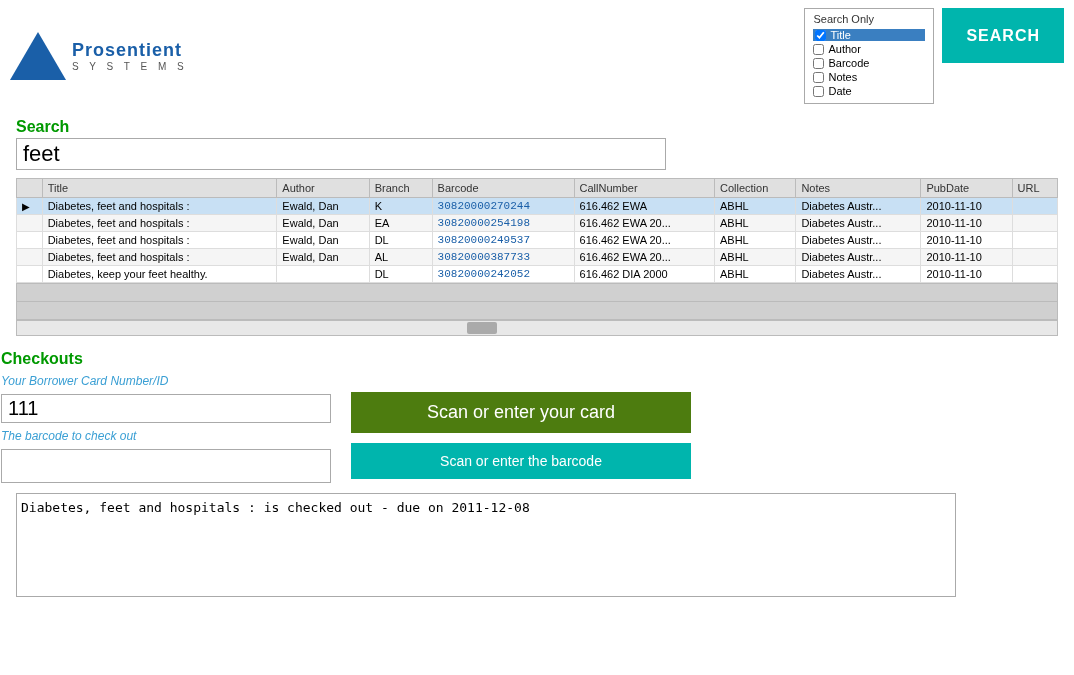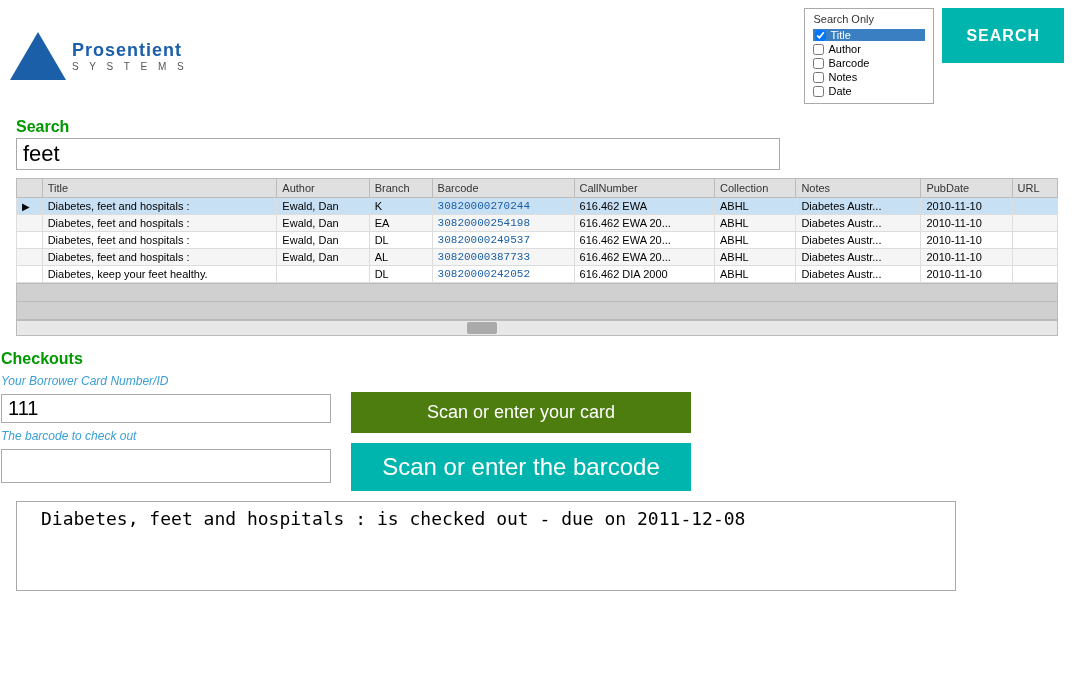--- a/index.html
+++ b/index.html
@@ -21,21 +21,21 @@
     .checkbox-item { display: flex; align-items: center; gap: 4px; font-size: 11px; margin-bottom: 2px; }
     .checkbox-item.selected { background: #3a7fc1; color: #fff; padding: 0 2px; }
     .checkbox-item input[type=checkbox] { width: 11px; height: 11px; }
 
     #search-btn { background: #00b5ad; color: #fff; border: none; font-size: 16px; font-weight: bold; letter-spacing: 1px; padding: 0 24px; cursor: pointer; min-width: 110px; min-height: 55px; }
     #logout-btn { background: #00b5ad; color: #fff; border: none; font-size: 16px; font-weight: bold; letter-spacing: 1px; padding: 0 24px; cursor: pointer; min-width: 110px; min-height: 55px; }
 
     
     #search-section { padding: 6px 16px 4px 16px; }
     #search-label { color: #009900; font-size: 16px; font-weight: bold; margin-bottom: 2px; }
-    #search-input { border: 1px solid #aaa; font-size: 22px; width: 764px; padding: 2px 6px; color: #000; }
+    #search-input { border: 1px solid #aaa; font-size: 22px; width: 650px; padding: 2px 6px; color: #000; }
 
     
     #table-section { padding: 4px 16px; }
     #results-table { width: 100%; border-collapse: collapse; font-size: 11px; }
     #results-table th { background: #e0e0e0; border: 1px solid #bbb; padding: 3px 5px; text-align: left; font-weight: normal; color: #333; }
     #results-table td { border: 1px solid #ddd; padding: 2px 5px; white-space: nowrap; }
     #results-table tr:nth-child(even) { background: #f5f5f5; }
     #results-table tr:nth-child(odd) { background: #fff; }
     #results-table tr.selected td { background: #c8e0f4; }
     .barcode-cell { color: #1a5fa8; font-family: Liberation Mono, monospace; }
@@ -48,25 +48,25 @@
     #checkouts-section { padding: 10px 16px 4px 1px; }
     #checkouts-label { color: #009900; font-size: 16px; font-weight: bold; margin-bottom: 6px; }
     #checkouts-layout { display: flex; gap: 20px; align-items: flex-start; }
     #checkouts-left { display: flex; flex-direction: column; gap: 6px; }
     #borrower-label { color: #3a9fd4; font-style: italic; font-size: 12px; }
     #borrower-input { border: 1px solid #aaa; font-size: 20px; width: 330px; padding: 2px 6px; color: #000; }
     #barcode-label { color: #3a9fd4; font-style: italic; font-size: 12px; }
     #barcode-input { border: 1px solid #aaa; font-size: 14px; width: 330px; padding: 6px 6px; color: #000; height: 34px; }
     #checkouts-buttons { display: flex; flex-direction: column; gap: 10px; margin-top: 18px; }
     #scan-card-btn { background: #4d7c0f; color: #fff; border: none; font-size: 18px; padding: 10px 30px; cursor: pointer; min-width: 340px; }
-    #scan-barcode-btn { background: #00b5ad; color: #fff; border: none; font-size: 24px; padding: 10px 30px; cursor: pointer; min-width: 340px; }
+    #scan-barcode-btn { background: #00b5ad; color: #fff; border: none; font-size: 14px; padding: 10px 30px; cursor: pointer; min-width: 340px; }
 
     
     #status-section { padding: 6px 16px 10px 16px; }
-    #status-textarea { border: 1px solid #aaa; width: 940px; height: 90px; font-size: 18px; padding: 6px 24px; color: #000; resize: none; display: flex; overflow-y: scroll; }
+    #status-textarea { border: 1px solid #aaa; width: 940px; height: 104px; font-size: 13px; padding: 6px 4px; color: #000; resize: none; display: flex; overflow-y: scroll; }
 
     
     .table-scroll-wrapper { overflow-x: hidden; position: relative; }
     .hscroll-bar { height: 16px; background: #e8e8e8; border: 1px solid #bbb; display: flex; align-items: center; }
     .hscroll-thumb { width: 30px; height: 12px; background: #aaa; margin-left: 450px; border-radius: 2px; }
   </style>
 </head>
 <body>
 
 <div id="header">

